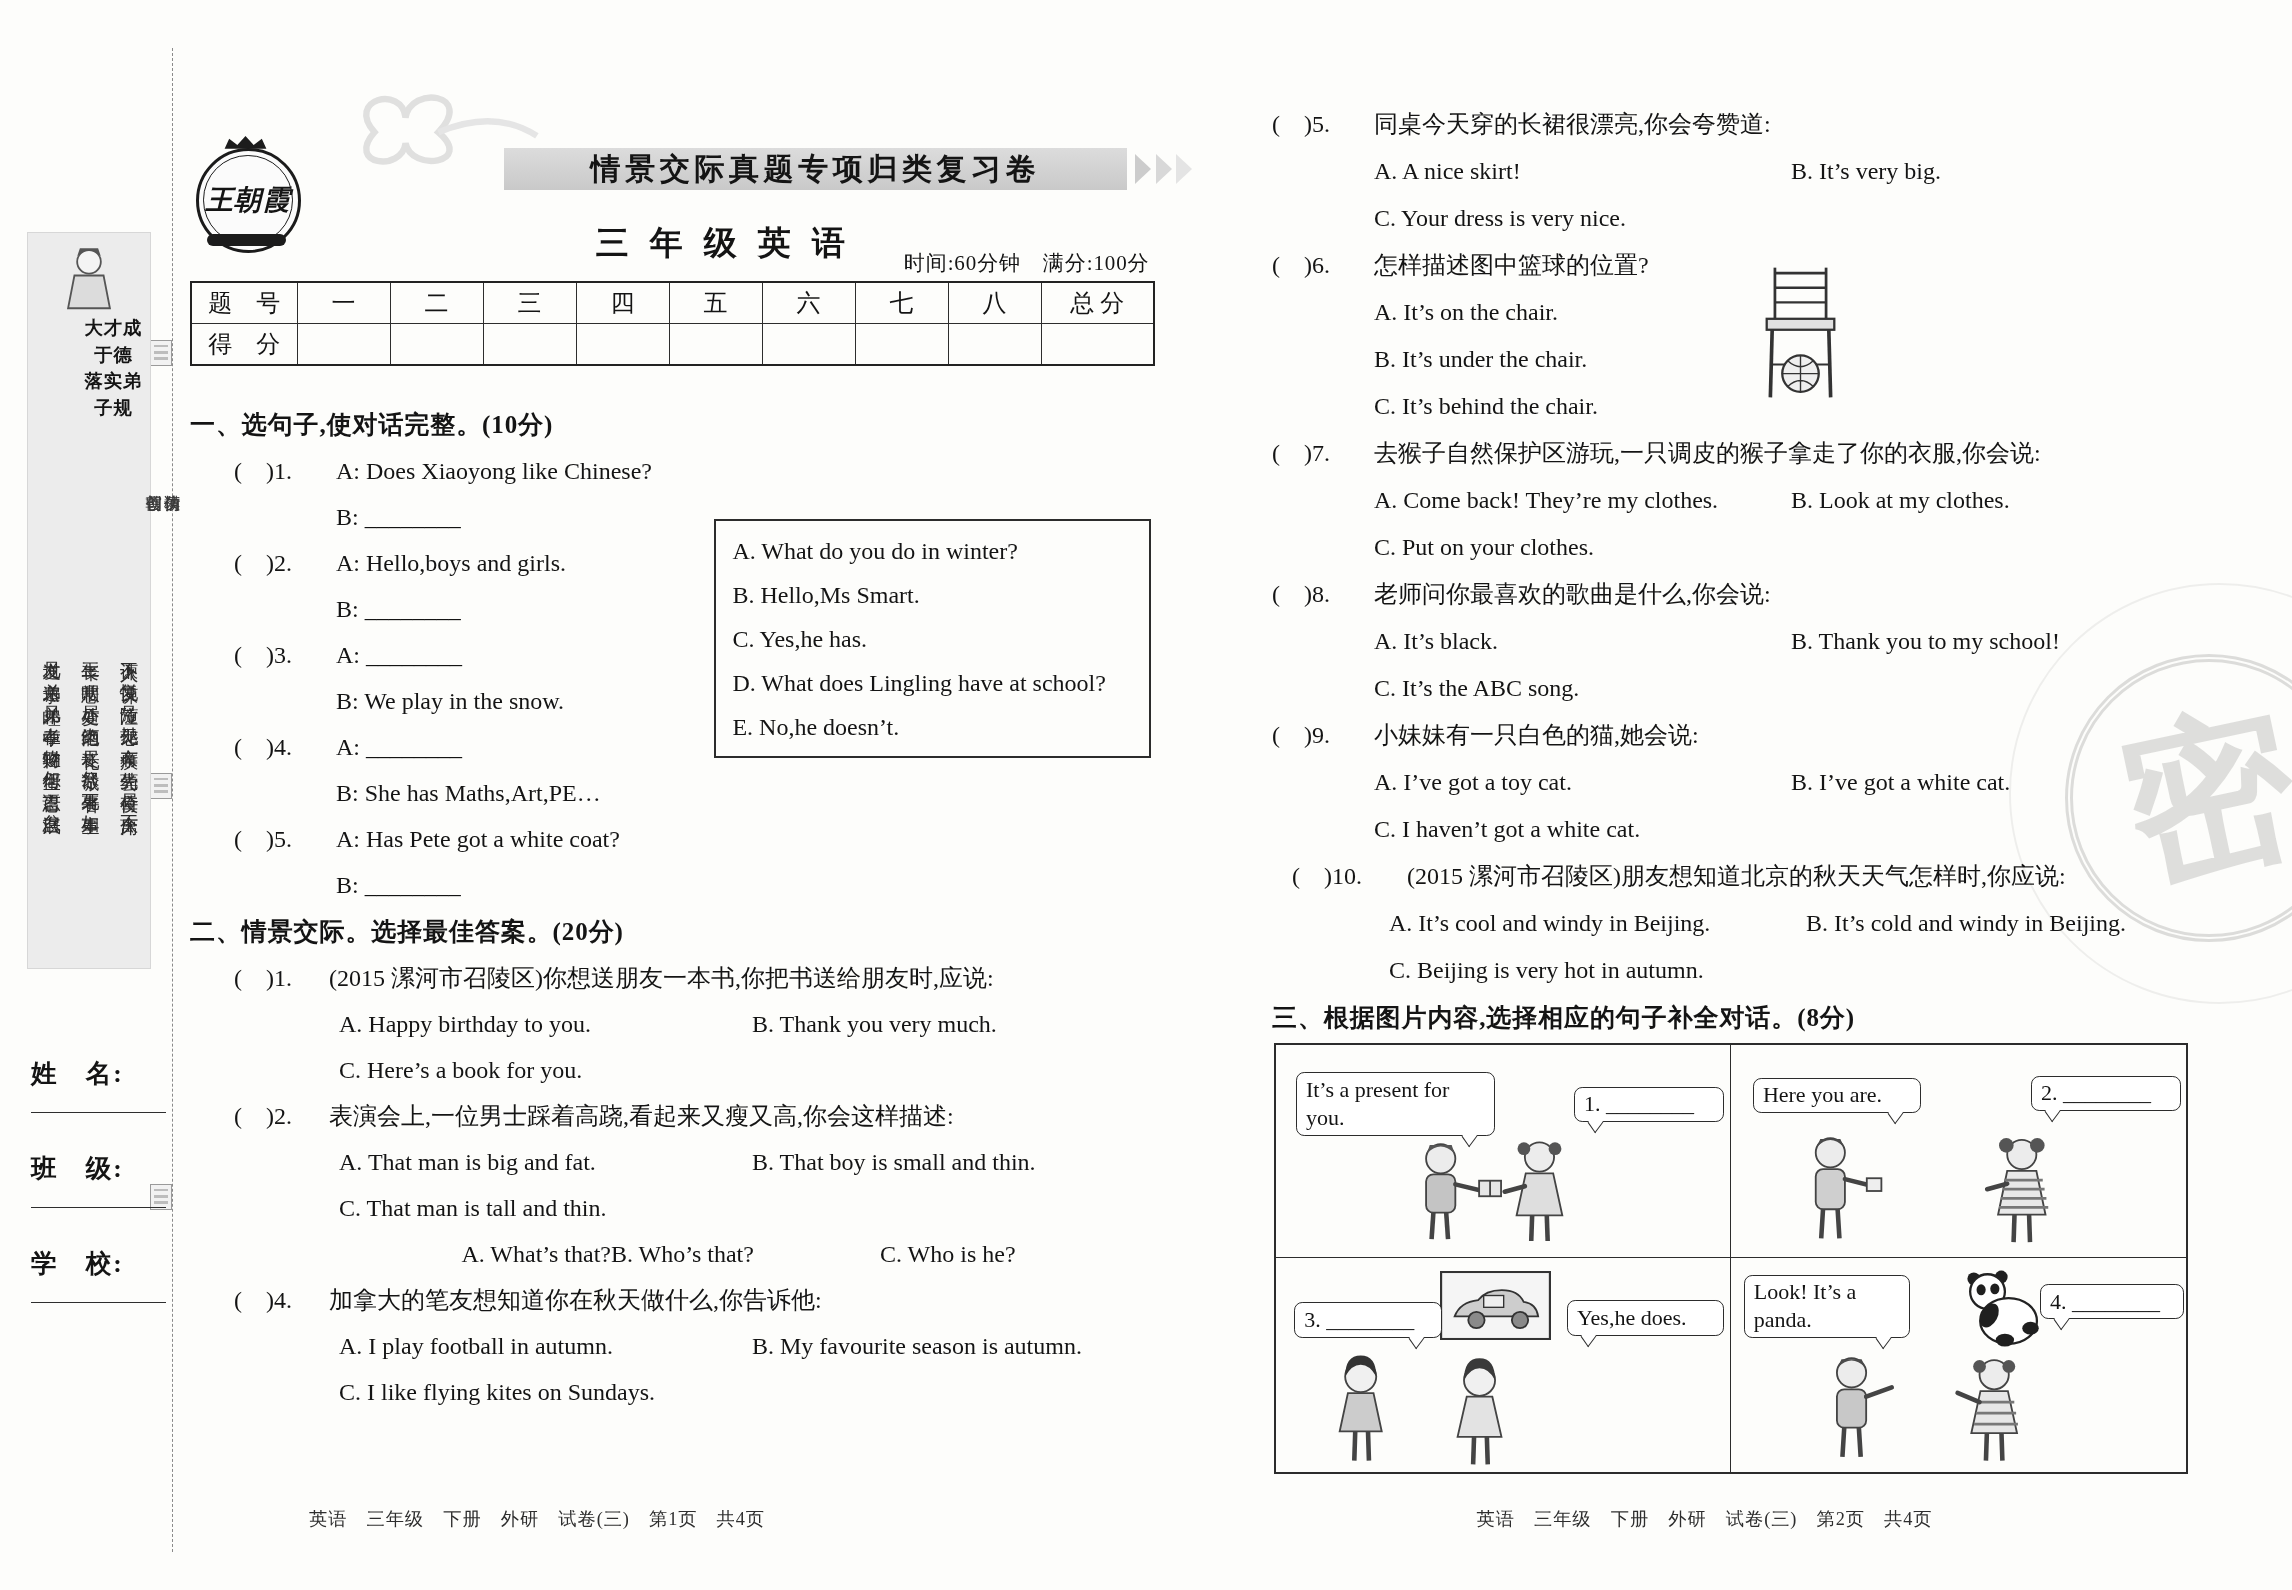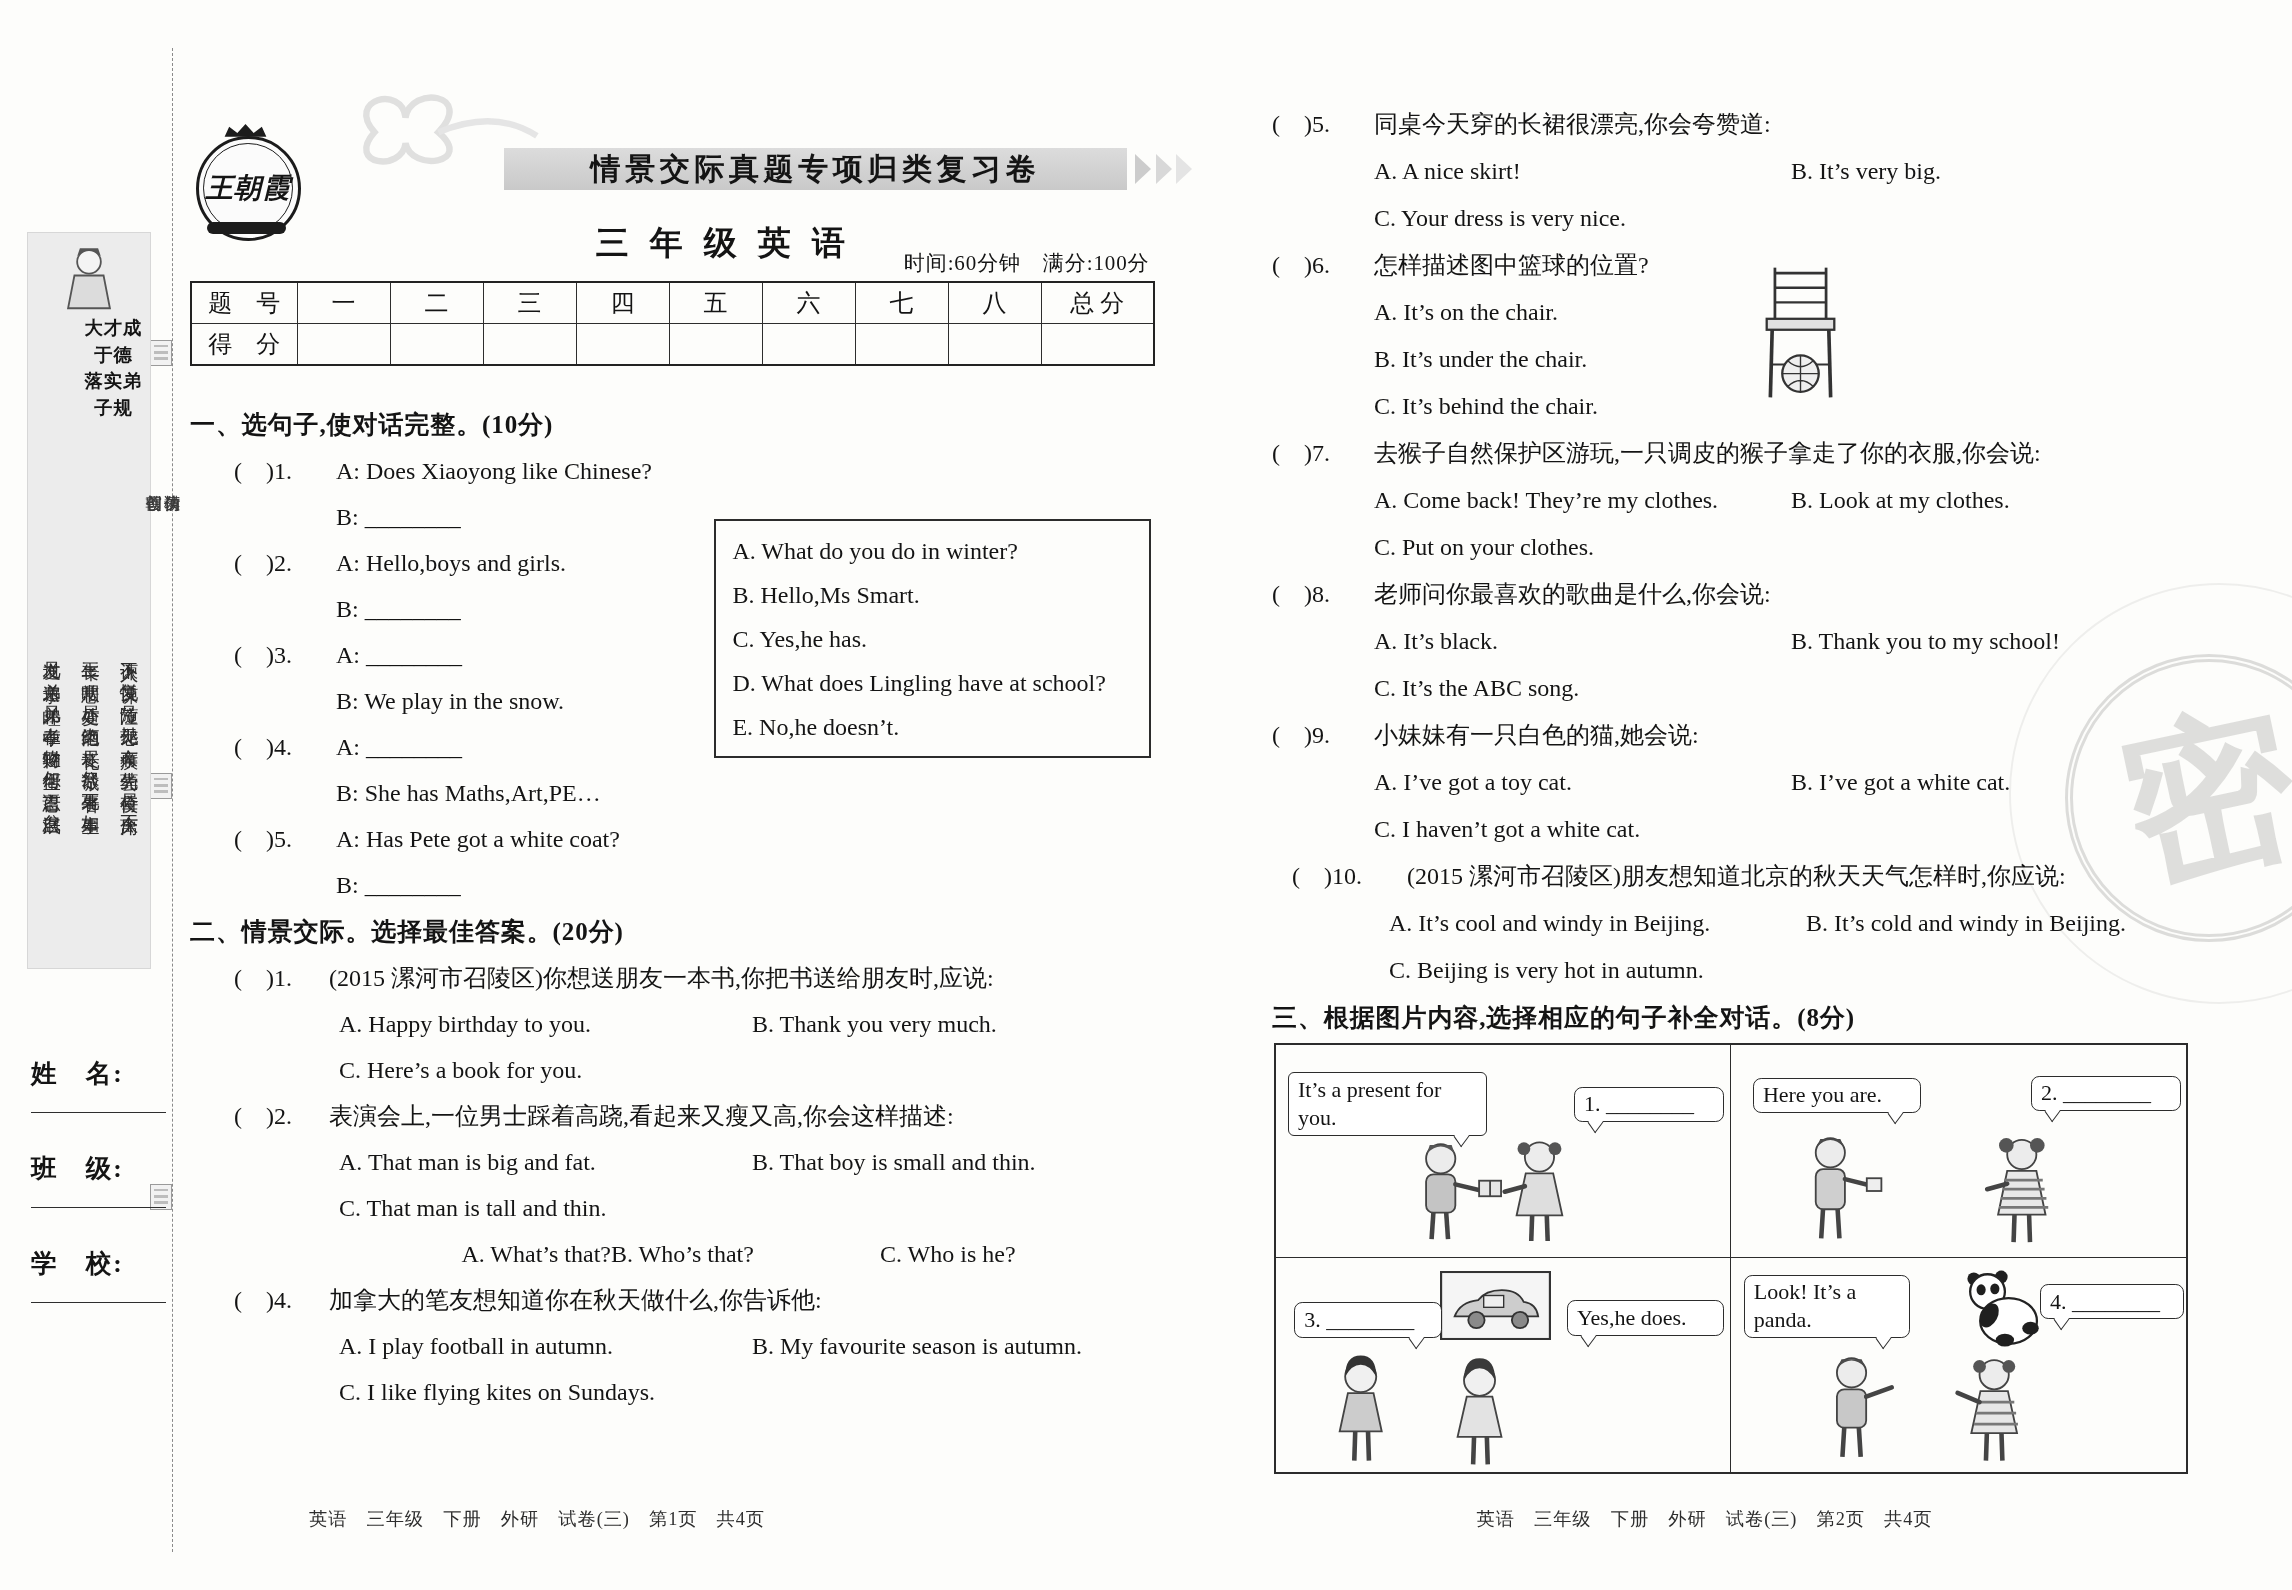--- a/index.html
+++ b/index.html
@@ -19,21 +19,21 @@
   .verse { writing-mode:vertical-rl; text-orientation:upright; font-size:18.3px; line-height:37px; letter-spacing:0.9px; height:596px; color:#2b2b2b; }
   .print-note { position:absolute; left:144px; top:482px; display:flex; }
   .print-note div { writing-mode:vertical-rl; text-orientation:upright; font-size:16.4px; line-height:18.3px; color:#3a3a3a; }
   .field { position:absolute; left:31px; width:135px; border-bottom:1.8px solid #2e2e2e; padding-bottom:21px; font-weight:bold; font-size:25.6px; letter-spacing:1.8px; }
 
   
   .page { position:absolute; top:0; }
   #leftPage  { left:190px; width:965px; height:1591px; }
   #rightPage { left:1272px; top:101px; width:959px; }
 
-  .logo { position:absolute; left:5.5px; top:123px; width:110px; height:121px; }
+  .logo { position:absolute; left:5.5px; top:135px; width:110px; height:121px; }
   .logo-ring { position:absolute; left:0; top:12.8px; width:99px; height:99px; border:3.7px solid #1b1b1b; border-radius:50%; background:#fbfbfb; display:flex; align-items:center; justify-content:center; }
   .logo-ring .inner { position:absolute; inset:4.6px; border:1.4px solid #1b1b1b; border-radius:50%; }
   .logo-text { font-weight:bold; font-style:italic; font-size:27.4px; letter-spacing:0.9px; }
   .logo-crown { position:absolute; left:25.6px; top:0; }
   .logo-band { position:absolute; left:11px; top:99px; width:79px; height:12px; background:#1c1c1c; border-radius:6.4px; }
 
   .ribbon { position:absolute; left:128px; top:79px; opacity:.9; }
 
   .banner { position:absolute; left:314px; top:148px; width:623px; height:42px;
     background:linear-gradient(180deg,#dcdcdc,#c9c9c9);
@@ -321,21 +321,21 @@
       <div class="qline"><span class="qn-wide">(　)10.</span><span>(2015 漯河市召陵区)朋友想知道北京的秋天天气怎样时,你应说:</span></div>
       <div class="optline q10"><span class="oa">A. It’s cool and windy in Beijing.</span><span>B. It’s cold and windy in Beijing.</span></div>
       <div class="optline q10"><span>C. Beijing is very hot in autumn.</span></div>
     </div>
 
     <div class="sec-title">三、根据图片内容,选择相应的句子补全对话。(8分)</div>
 
     <div class="pic-grid">
 
       <div class="cell">
-        <div class="bub tr" style="left:12px; top:27.4px; width:179px;border-radius:6px;">It’s a present for you.</div>
+        <div class="bub tr" style="left:20px; top:27.4px; width:179px;">It’s a present for you.</div>
         <div class="bub tl" style="left:298px; top:42px; width:130px;">1. ________</div>
         <svg class="fig" style="left:119px; top:88px;" width="192" height="121" viewBox="0 0 210 132">
           <circle cx="50" cy="28" r="16" fill="#ececec" stroke="#444" stroke-width="2"></circle>
           <path d="M35 22 q15 -15 30 0 l-3 -9 h-24 z" fill="#555"></path>
           <rect x="34" y="45" width="32" height="42" rx="8" fill="#c4c4c4" stroke="#444" stroke-width="2"></rect>
           <line x1="66" y1="56" x2="95" y2="63" stroke="#444" stroke-width="5" stroke-linecap="round"></line>
           <rect x="92" y="52" width="24" height="17" fill="#e6e6e6" stroke="#444" stroke-width="2"></rect>
           <line x1="104" y1="52" x2="104" y2="69" stroke="#444" stroke-width="2"></line>
           <line x1="42" y1="87" x2="40" y2="116" stroke="#444" stroke-width="5"></line>
           <line x1="56" y1="87" x2="58" y2="116" stroke="#444" stroke-width="5"></line>

